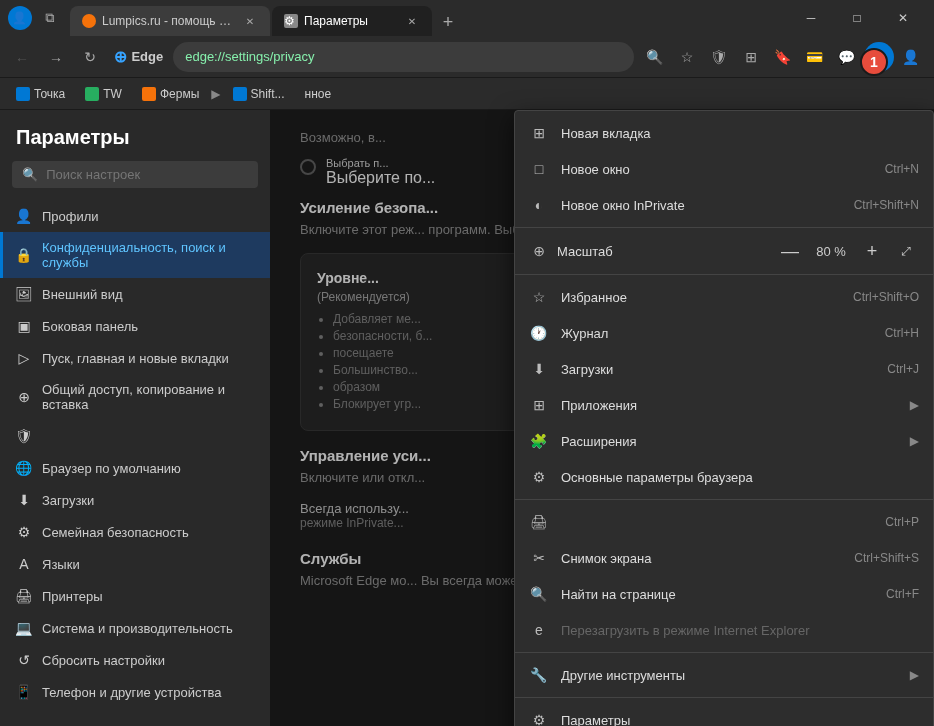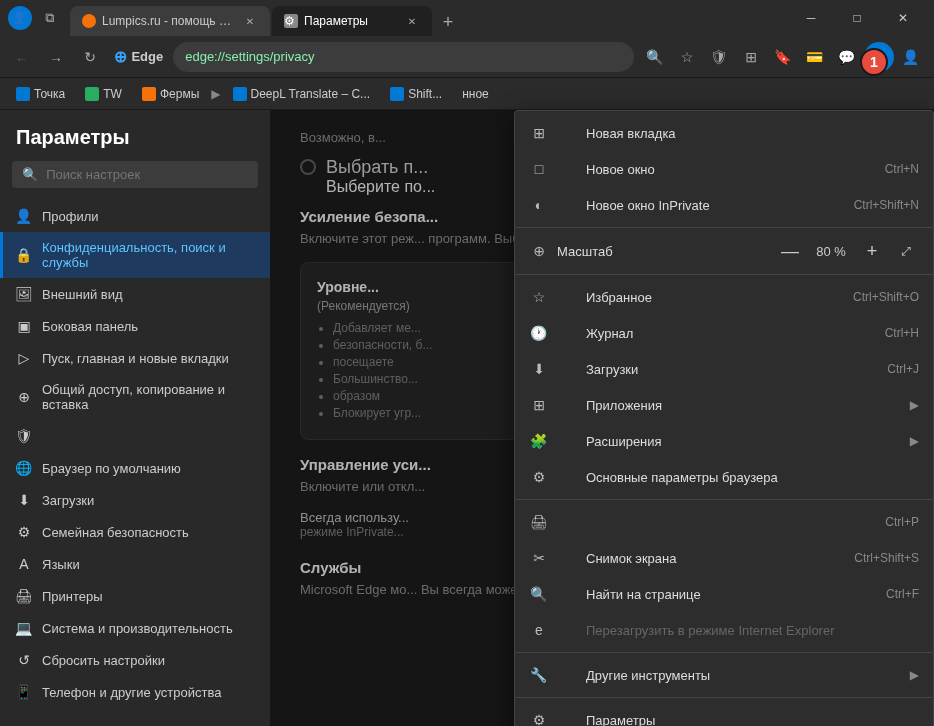--- a/index.html
+++ b/index.html
@@ -388,21 +388,21 @@
     .menu-icon {
       width: 20px;
       height: 20px;
       display: flex;
       align-items: center;
       justify-content: center;
       font-size: 14px;
       flex-shrink: 0;
       color: #bbb;
     }
-    .menu-label { flex: 1; margin-left: 25px; }
+    .menu-label { flex: 1; }
     .menu-shortcut {
       color: #888;
       font-size: 12px;
       margin-left: auto;
     }
     .menu-arrow {
       color: #888;
       font-size: 12px;
     }
     .menu-divider {
@@ -543,24 +543,20 @@
     <div class="bk-icon green"></div>
     <span>TW</span>
   </div>
   <div class="bookmark-item">
     <div class="bk-icon orange"></div>
     <span>Фермы</span>
   </div>
   <span style="color:#888; font-size:12px;">▶</span>
   <div class="bookmark-item">
     <div class="bk-icon blue"></div>
-    <span>DeepL Translate – С...</span>
-  </div>
-  <div class="bookmark-item">
-    <div class="bk-icon blue"></div>
     <span>Shift...</span>
   </div>
   <div class="bookmark-item">
     <span>нное</span>
   </div>
 </div>
 
 <div class="main-content">
 
   <div class="sidebar">
@@ -635,21 +631,21 @@
   </div>
       </div>
   </div>
 
   <div class="page-content">
     <div class="page-inner">
       <div style="font-size:13px; color:#999; margin-bottom:12px;">Возможно, в...</div>
       <div class="option-row">
         <div class="radio-circle"></div>
         <div>
-          <div style="font-size:18px; color:#ddd;">Выбрать п...</div>
+          <div style="font-size:11px; color:#ddd;">Выбрать п...</div>
           <div style="font-size:16px; color:#ffffff;">Выберите по...</div>
         </div>
       </div>
       <div class="page-section-title">Усиление безопа...</div>
       <div class="page-section-desc">Включите этот реж... программ. Выберит...</div>
       <div class="card-box">
         <div class="card-title">Уровне...</div>
         <div style="font-size:12px; color:#aaa; margin-bottom:8px;">(Рекомендуется)</div>
         <ul class="bullet-list">
           <li>Добавляет ме...</li>

